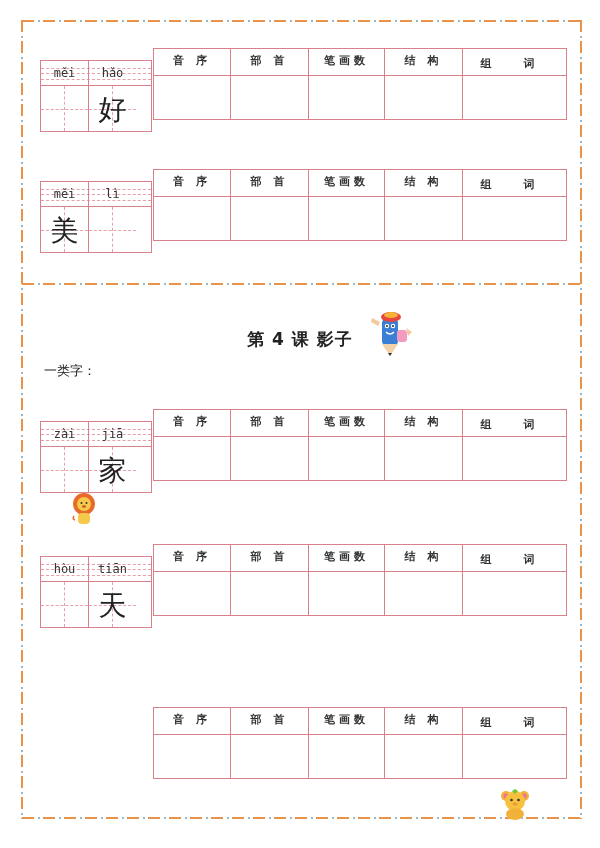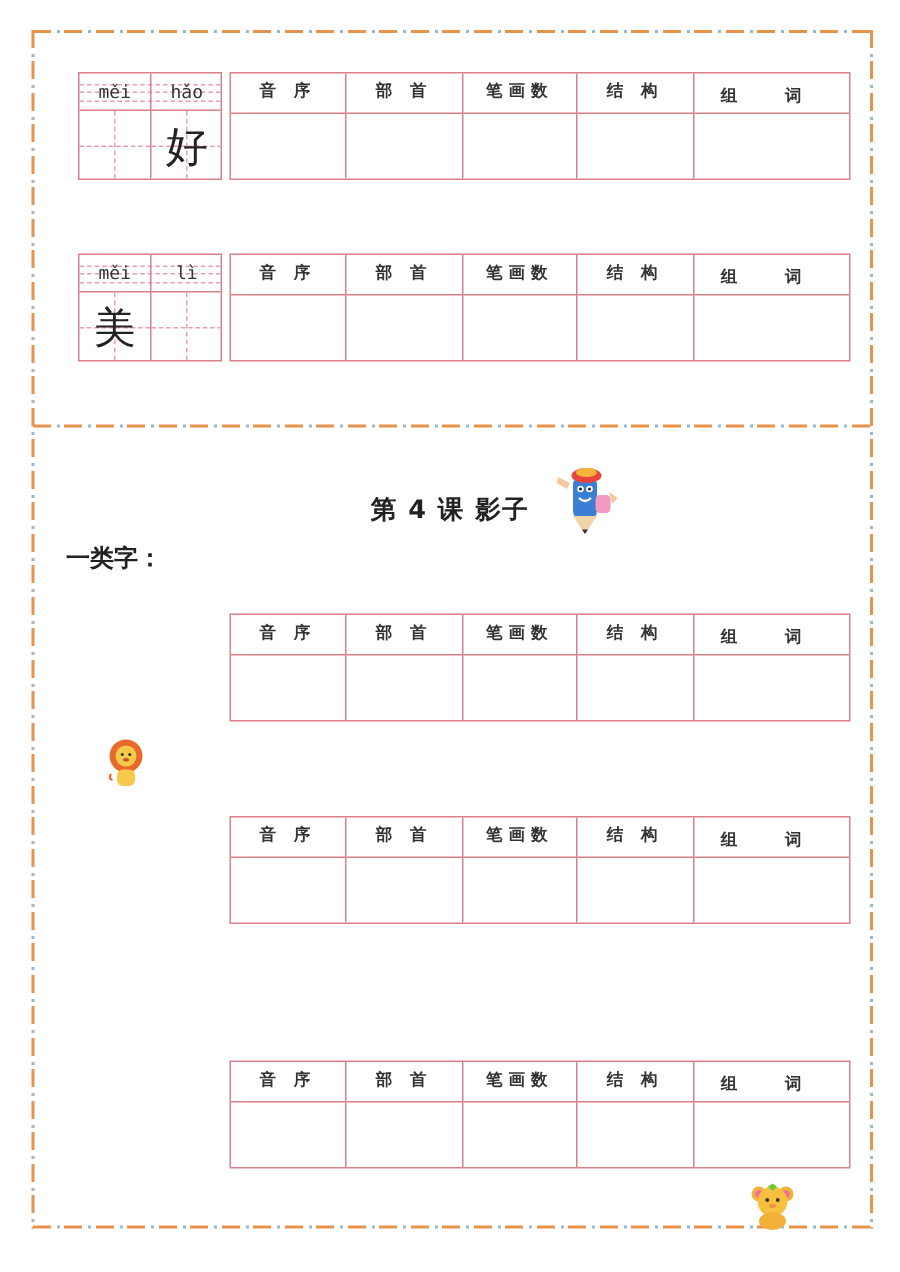--- a/index.html
+++ b/index.html
@@ -11,43 +11,43 @@
   }
   
   .dd-h { position: absolute; height: 2px;
     background-image: repeating-linear-gradient(90deg, #e8924a 0 12px, transparent 12px 16px, #9bb8c9 16px 18px, transparent 18px 21px);
   }
   .dd-v { position: absolute; width: 2px;
     background-image: repeating-linear-gradient(180deg, #e8924a 0 12px, transparent 12px 16px, #9bb8c9 16px 18px, transparent 18px 21px);
   }
   .block { position: absolute; left: 0; width: 600px; height: 74px; }
   .cgrid {
-    position: absolute; left: 40px; top: 0; width: 96px; height: 72px;
-    border: 1.5px solid #d9808a; box-sizing: border-box; margin-left: 12px;
+    position: absolute; left: 40px; top: 12px; width: 112px; height: 72px;
+    border: 1.5px solid #d9808a; box-sizing: border-box;
   }
   .cgrid .py-row { position: absolute; left: 0; top: 0; width: 100%; height: 25px; border-bottom: 1.5px solid #d9808a; box-sizing: border-box; }
   .cgrid .py-line { position: absolute; left: 0; width: 100%; height: 0; border-top: 1px dashed #e7a0a8; }
   .cgrid .vdiv { position: absolute; top: 0; left: 47px; width: 0; height: 100%; border-left: 1.5px solid #d9808a; }
   .cgrid .cell-v { position: absolute; top: 25px; bottom: 0; width: 0; border-left: 1px dashed #e7a0a8; }
   .cgrid .cell-h { position: absolute; top: 48px; width: 47px; height: 0; border-top: 1px dashed #e7a0a8; }
   .py { position: absolute; top: 5px; width: 47px; text-align: center;
     font-family: "DejaVu Sans Mono", "Liberation Mono", monospace; font-size: 12px; color: #333; background: transparent; line-height: 14px; }
   .hz { position: absolute; top: 27px; width: 47px; height: 44px; text-align: center;
     font-family: "DejaVu Serif", "Liberation Serif", serif; font-size: 28px; line-height: 44px; color: #222; }
   .itable {
     position: absolute; left: 153px; top: 0; width: 414px; height: 72px;
     border: 1.5px solid #d9808a; box-sizing: border-box; display: grid;
     grid-template-columns: 77px 78px 76px 78px 1fr; grid-template-rows: 27px 1fr;
   }
   .itable .th, .itable .td { border-right: 1.5px solid #d9808a; box-sizing: border-box; }
   .itable .th { border-bottom: 1.5px solid #d9808a; font-size: 11px; font-weight: bold; text-align: center; line-height: 24px; color: #333; letter-spacing: 4px; }
   .itable .th:nth-child(5), .itable .td:nth-child(10) { border-right: none; }
   .itable .th.last { line-height: 30px; letter-spacing: 14px; }
   .title { position: absolute; top: 328px; left: 0; width: 600px; text-align: center; font-size: 17px; font-weight: bold; color: #222; letter-spacing: 1px; }
-  .subhead { position: absolute; top: 362px; left: 44px; font-size: 16px; font-weight: bold; color: #222; }
+  .subhead { position: absolute; top: 362px; left: 44px; font-size: 13px; font-weight: normal; color: #222; }
   .sticker { position: absolute; }
 </style>
 </head>
 <body>
 
 <div class="dd-h" style="left:22px; top:20px; width:560px;"></div>
 <div class="dd-v" style="left:21px; top:20px; height:799px;"></div>
 <div class="dd-v" style="left:580px; top:20px; height:799px;"></div>
 <div class="dd-h" style="left:22px; top:283px; width:560px;"></div>
 <div class="dd-h" style="left:22px; top:817px; width:560px;"></div>
@@ -127,20 +127,36 @@
   <circle cx="19" cy="18" r="1" fill="#222"></circle>
     <circle cx="25" cy="18" r="1" fill="#222"></circle>
   <path d="M18 24 Q22 28 26 24" stroke="#fff" stroke-width="1.5" fill="none"></path>
   <rect x="29" y="22" width="10" height="12" rx="3" fill="#f29ac0"></rect>
   <path d="M38 20 L44 24 L40 28 Z" fill="#f5c9a0"></path>
 </svg>
 
 <div class="subhead">一类字：</div>
 
 <div class="block" style="top:409px;">
+  <div class="cgrid">
+    <div class="py-row">
+        <div class="py-line" style="top:7px"></div>
+        <div class="py-line" style="top:12px"></div>
+        <div class="py-line" style="top:18px"></div>
+      </div>
+    <div class="vdiv"></div>
+    <div class="cell-v" style="left:23px"></div>
+      <div class="cell-v" style="left:71px"></div>
+    <div class="cell-h" style="left:0"></div>
+      <div class="cell-h" style="left:48px"></div>
+    <span class="py" style="left:0">zài</span>
+    <span class="py" style="left:48px">jiā</span>
+    <span class="hz" style="left:0"></span>
+    <span class="hz" style="left:48px">家</span>
+  </div>
   <div class="itable">
     <div class="th">音 序</div>
     <div class="th">部 首</div>
     <div class="th">笔画数</div>
     <div class="th">结 构</div>
     <div class="th last">组 词</div>
     <div class="td"></div>
     <div class="td"></div>
     <div class="td"></div>
     <div class="td"></div>
@@ -152,20 +168,36 @@
   <circle cx="14" cy="12" r="11" fill="#e86a2a"></circle>
   <circle cx="14" cy="12" r="7" fill="#f6c94a"></circle>
   <circle cx="11.5" cy="11" r="1" fill="#333"></circle>
     <circle cx="16.5" cy="11" r="1" fill="#333"></circle>
   <ellipse cx="14" cy="14.5" rx="2" ry="1.2" fill="#c0552a"></ellipse>
   <rect x="8" y="21" width="12" height="11" rx="4" fill="#f6c94a"></rect>
   <path d="M4 24 Q2 27 5 28" stroke="#e86a2a" stroke-width="1.5" fill="none"></path>
 </svg>
 
 <div class="block" style="top:544px;">
+  <div class="cgrid">
+    <div class="py-row">
+        <div class="py-line" style="top:7px"></div>
+        <div class="py-line" style="top:12px"></div>
+        <div class="py-line" style="top:18px"></div>
+      </div>
+    <div class="vdiv"></div>
+    <div class="cell-v" style="left:23px"></div>
+      <div class="cell-v" style="left:71px"></div>
+    <div class="cell-h" style="left:0"></div>
+      <div class="cell-h" style="left:48px"></div>
+    <span class="py" style="left:0">hòu</span>
+    <span class="py" style="left:48px">tiān</span>
+    <span class="hz" style="left:0"></span>
+    <span class="hz" style="left:48px">天</span>
+  </div>
   <div class="itable">
     <div class="th">音 序</div>
     <div class="th">部 首</div>
     <div class="th">笔画数</div>
     <div class="th">结 构</div>
     <div class="th last">组 词</div>
     <div class="td"></div>
     <div class="td"></div>
     <div class="td"></div>
     <div class="td"></div>

